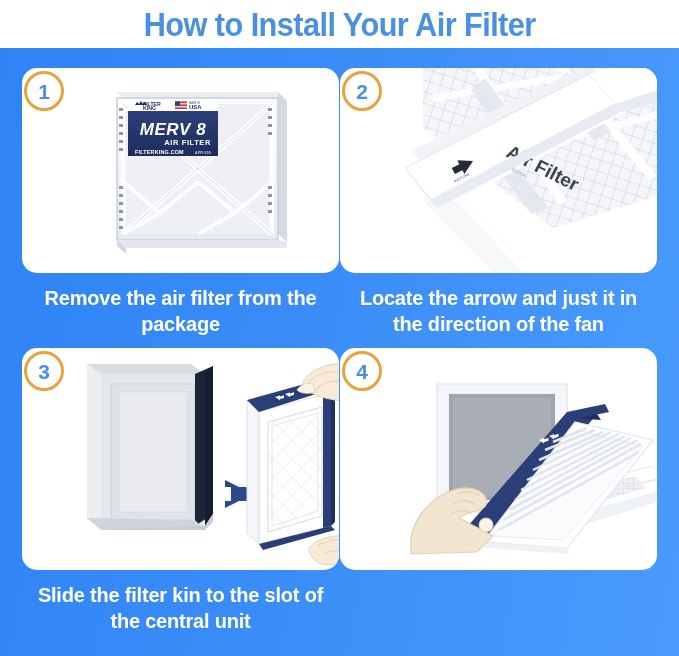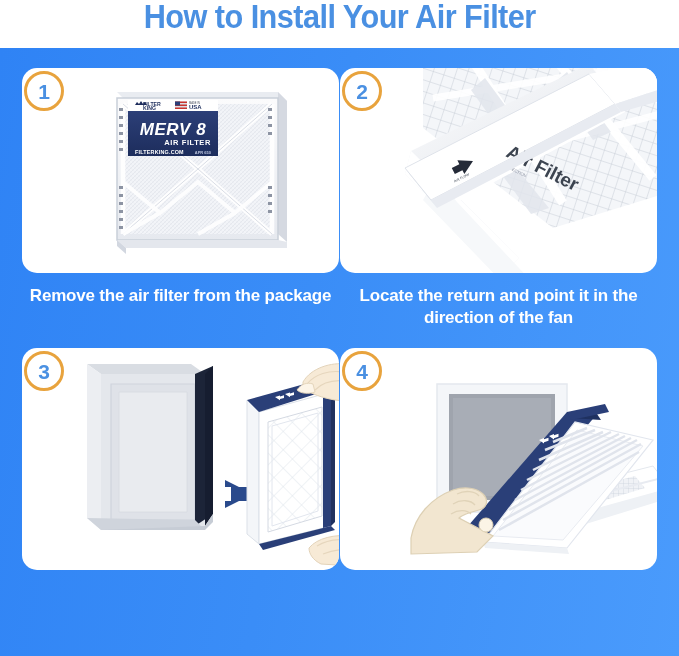--- a/index.html
+++ b/index.html
@@ -24,20 +24,21 @@
   }
 
   
   .title-band {
     position: absolute;
     left: 0; top: 0;
     width: 679px;
     height: 48px;
     background: #ffffff;
     display: flex;
+    align-items: center;
     justify-content: center;
   }
   .title-text {
     font-family: "Liberation Sans", sans-serif;
     font-size: 33px;
     font-weight: bold;
     color: #4a90e2;
     letter-spacing: -0.6px;
     transform: scaleX(0.93);
     white-space: nowrap;
@@ -99,21 +100,21 @@
     font-weight: bold;
     color: #4a90e2;
     line-height: 1;
   }
 
   .caption {
     width: 317px;
     margin-top: 12px;
     text-align: center;
     color: #ffffff;
-    font-size: 17px;
+    font-size: 20px;
     font-weight: bold;
     line-height: 1.32;
     letter-spacing: -0.2px;
     padding: 0 6px;
   }
 
   .art {
     position: absolute;
     left: 13px; top: 0;
     width: 317px;
@@ -294,21 +295,21 @@
               <path d="M52 100 L78 132 L84 140 L58 108 Z" fill="#dde1e9"></path>
 
               <path d="M236 6 L317 -10 L317 18 L262 36 Z" fill="#ffffff"></path>
               <path d="M262 36 L317 18 L317 30 L268 44 Z" fill="#e8ebf1"></path>
             </svg>
           </div>
           <div class="badge">
             <span class="badge-num">2</span>
           </div>
         </div>
-        <div class="caption">Locate the return and point it in the direction of the fan</div>
+        <div class="caption">Locate the arrow and just it in the direction of the fan</div>
       </div>
 
       <div class="step step-3">
         <div class="card">
           <div class="art">
             <svg viewBox="0 0 317 222" xmlns="http://www.w3.org/2000/svg">
               <defs>
                 <pattern id="mesh3" width="13" height="13" patternUnits="userSpaceOnUse" patternTransform="rotate(45)">
                   <rect width="13" height="13" fill="#ffffff"></rect>
                   <path d="M0 0 L13 0 M0 0 L0 13" stroke="#dde2ea" stroke-width="0.9"></path>
@@ -372,20 +373,21 @@
                 <path d="M274 200 C282 190, 300 186, 317 188 L317 218 L286 216 C278 212, 274 206, 274 200 Z" fill="#f7ead6" stroke="#e2d2b8" stroke-width="1"></path>
                 <path d="M282 198 C292 192, 304 191, 314 192" fill="none" stroke="#e6d6bd" stroke-width="1.2"></path>
                 <path d="M288 206 C298 202, 308 201, 316 202" fill="none" stroke="#e6d6bd" stroke-width="1.2"></path>
               </g>
             </svg>
           </div>
           <div class="badge">
             <span class="badge-num">3</span>
           </div>
         </div>
+        <div class="caption">Slide the filter kin to the slot of the central unit</div>
       </div>
 
       <div class="step step-4">
         <div class="card">
           <div class="art">
             <svg viewBox="0 0 317 222" xmlns="http://www.w3.org/2000/svg">
               <defs>
                 <pattern id="mesh4" width="5" height="5" patternUnits="userSpaceOnUse">
                   <rect width="5" height="5" fill="#f0f2f6"></rect>
                   <path d="M0 0 L5 0 M0 0 L0 5" stroke="#c8ced9" stroke-width="0.7"></path>

